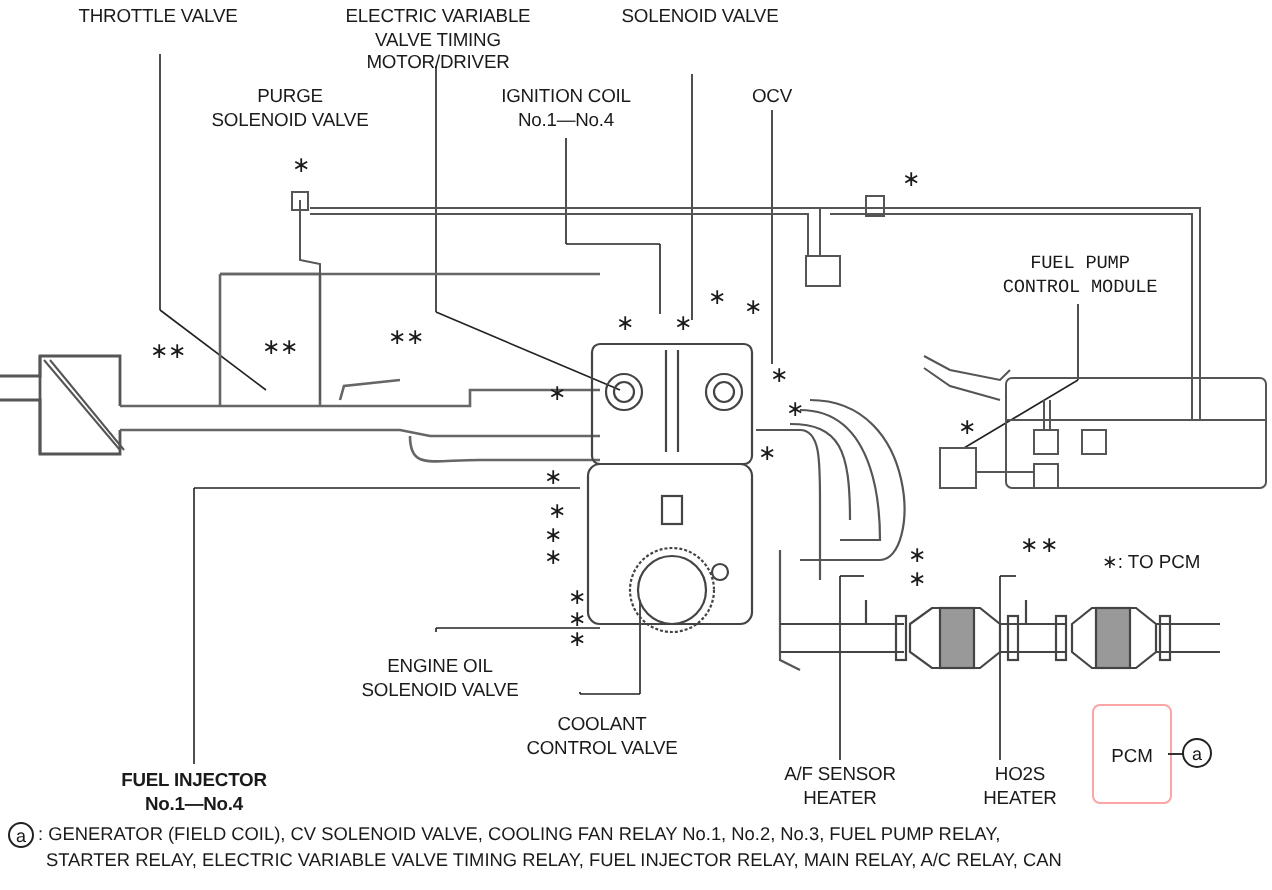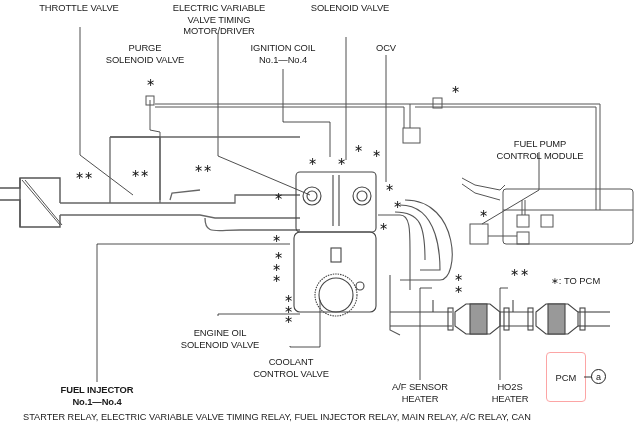--- a/index.html
+++ b/index.html
@@ -180,29 +180,29 @@
 <div class="lbl" style="left:240px;top:42px;width:86px;">
   <span>IGNITION COIL</span>
   <span>No.1—No.4</span>
 </div>
 <div class="lbl" style="left:270px;top:2px;width:160px;">
   <span>SOLENOID VALVE</span>
 </div>
 <div class="lbl" style="left:370px;top:42px;width:32px;">
   <span>OCV</span>
 </div>
-<div class="lbl" style="left:490px;top:138px;width:100px;">
+<div class="lbl" style="left:490px;top:126px;width:100px;font-family:Liberation Mono, monospace;">
   <span>FUEL PUMP</span>
   <span>CONTROL MODULE</span>
 </div>
 <div class="lbl" style="left:170px;top:327px;width:100px;">
   <span>ENGINE OIL</span>
   <span>SOLENOID VALVE</span>
 </div>
-<div class="lbl" style="left:246px;top:356px;width:90px;">
+<div class="lbl" style="left:256px;top:356px;width:90px;">
   <span>COOLANT</span>
   <span>CONTROL VALVE</span>
 </div>
 <div class="lbl" style="left:52px;top:384px;width:90px;font-weight:bold;">
   <span>FUEL INJECTOR</span>
   <span>No.1—No.4</span>
 </div>
 <div class="lbl" style="left:383px;top:381px;width:74px;">
   <span>A/F SENSOR</span>
   <span>HEATER</span>
@@ -218,14 +218,15 @@
 
 <div class="pcm">
     <span>PCM</span>
   </div>
 <svg style="position:absolute;left:584px;top:376px;" width="8" height="2">
     <line x1="0" y1="1" x2="8" y2="1" stroke="#333" stroke-width="1"></line>
   </svg>
 <div class="pcm-a">a</div>
 
 <div class="foot">
+  <div><span class="circ">a</span><span>: GENERATOR (FIELD COIL), CV SOLENOID VALVE, COOLING FAN RELAY No.1, No.2, No.3, FUEL PUMP RELAY,</span></div>
   <div class="l2">STARTER RELAY, ELECTRIC VARIABLE VALVE TIMING RELAY, FUEL INJECTOR RELAY, MAIN RELAY, A/C RELAY, CAN</div>
 </div>
 
 </body></html>

